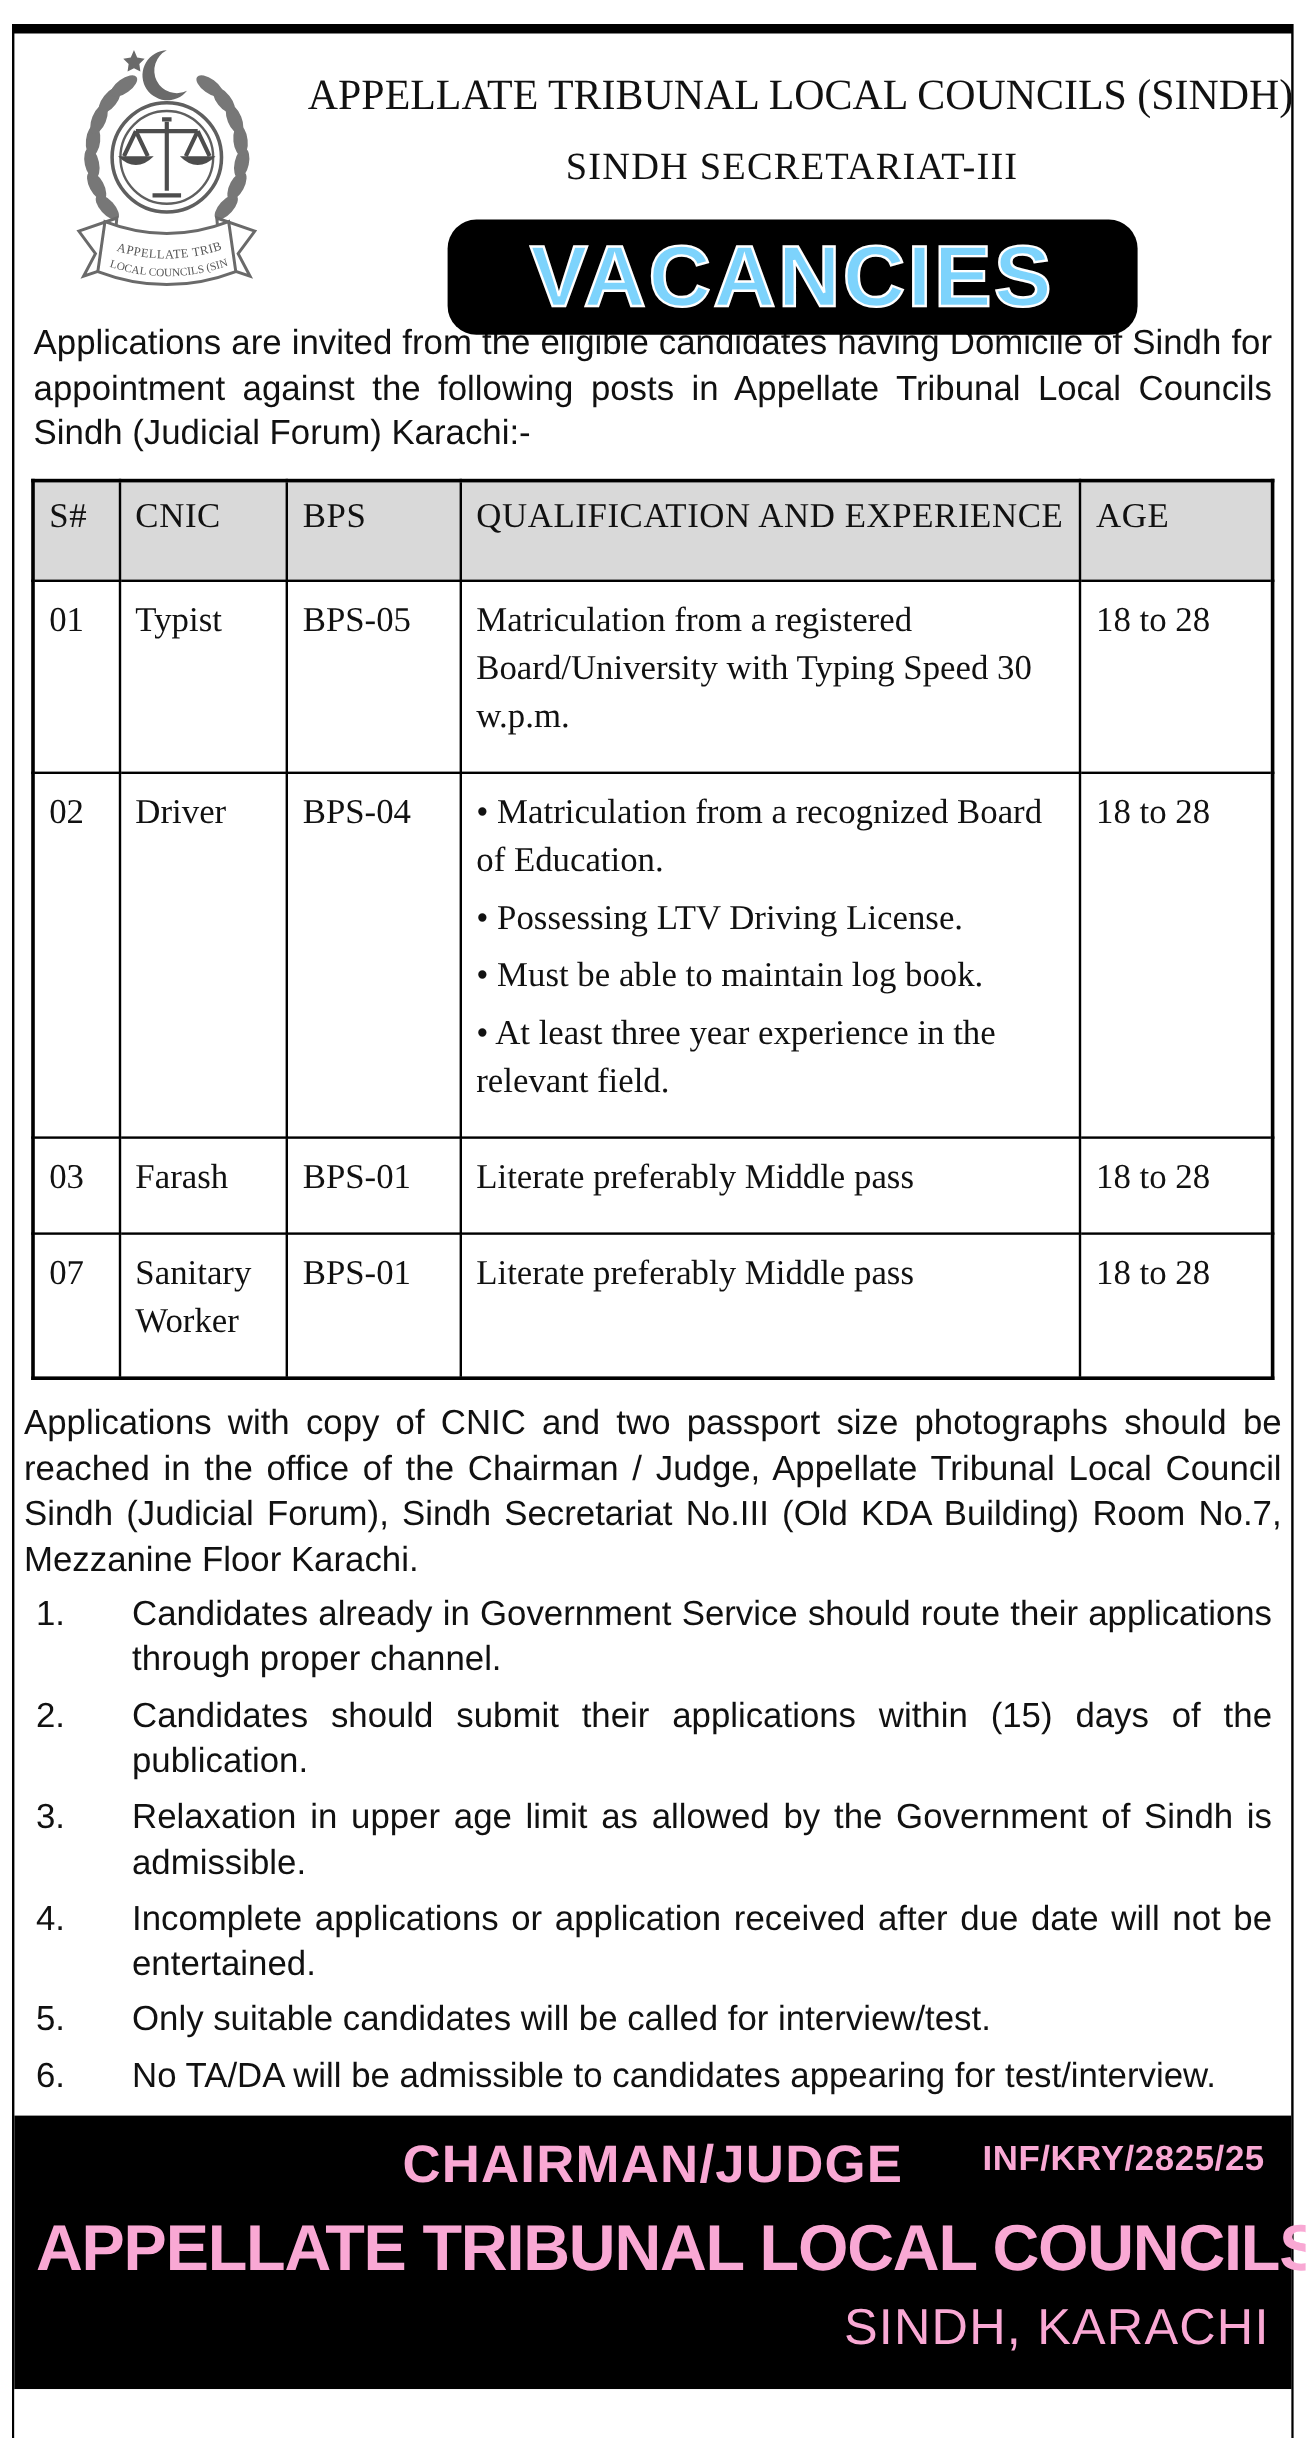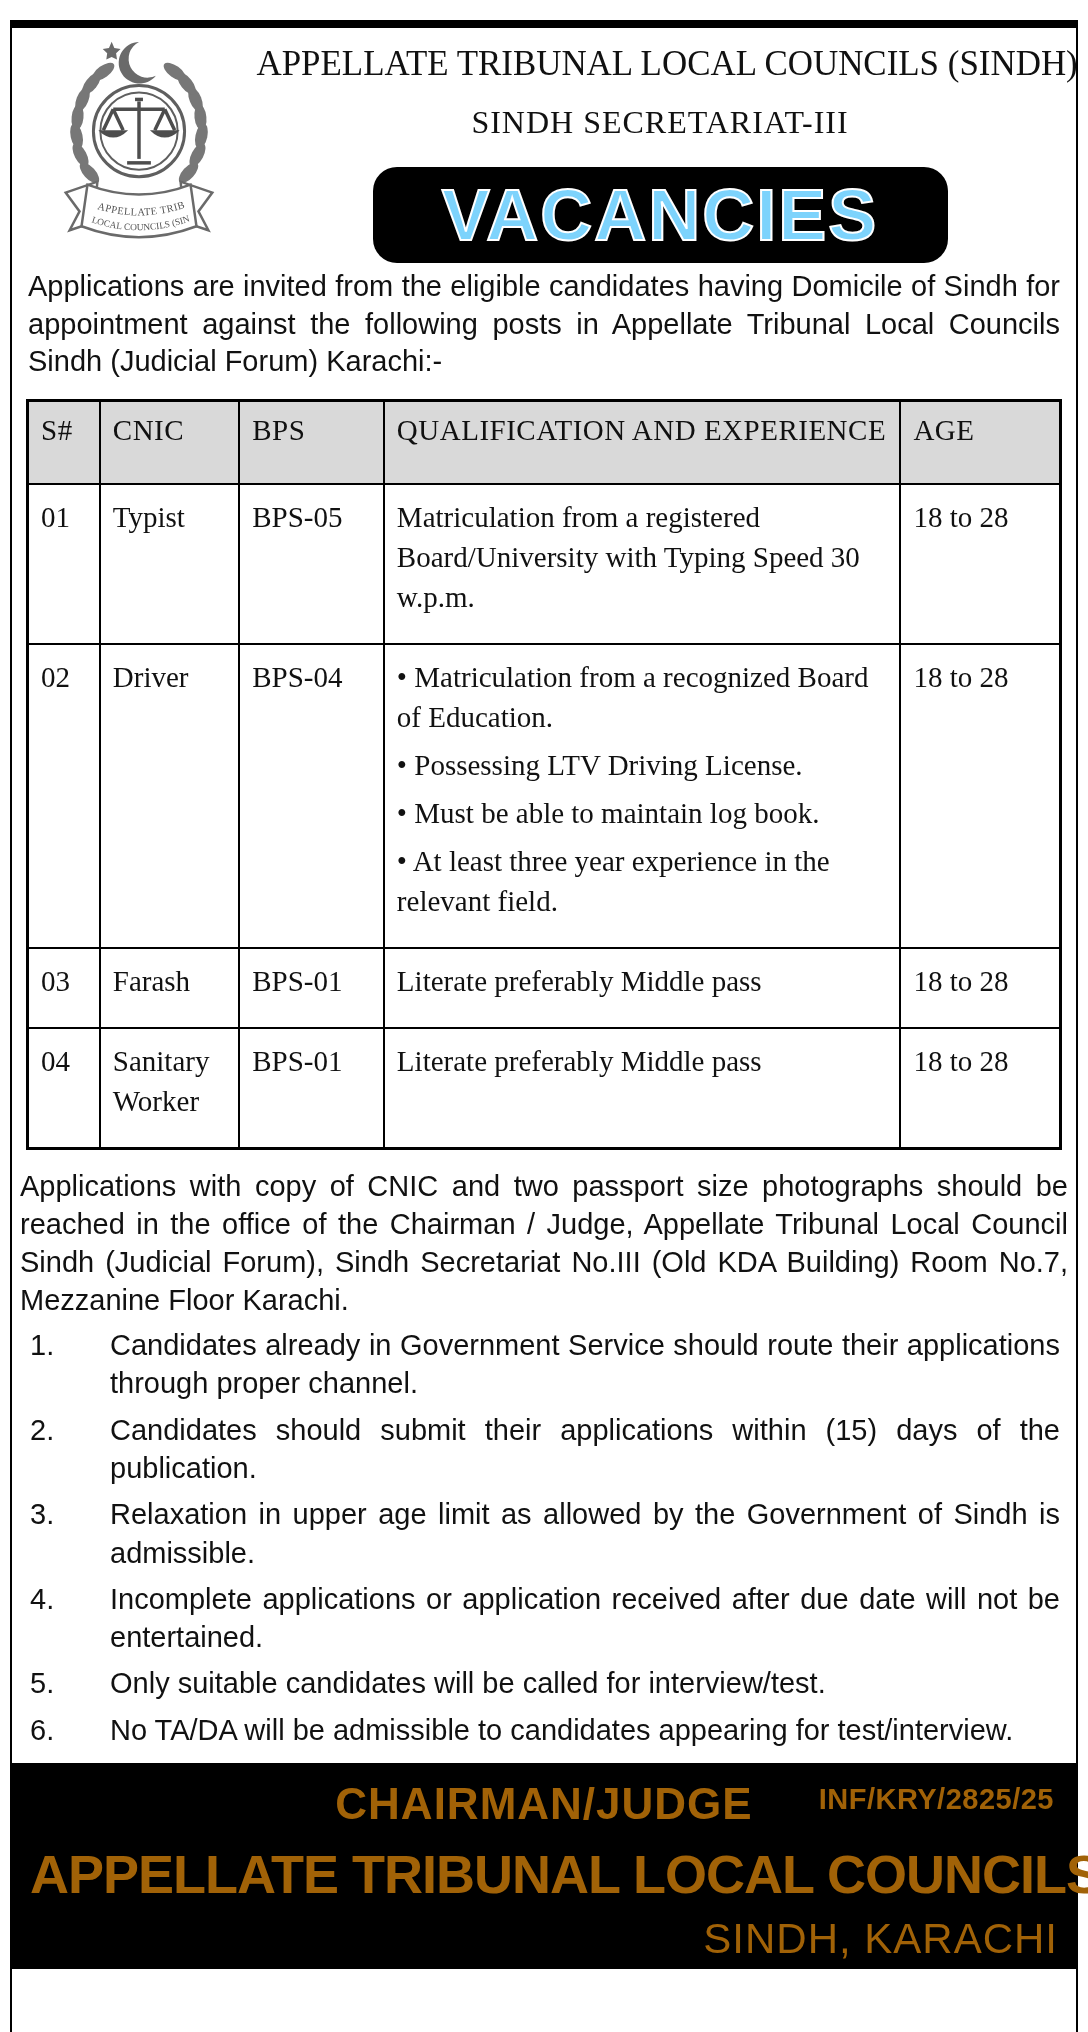--- a/index.html
+++ b/index.html
@@ -9,21 +9,21 @@
     font-family:"Liberation Sans", sans-serif; color:#111;
   }
   .ad {
     position:absolute; left:10px; top:20px; width:1068px;
     border:2px solid #000; border-top:8px solid #000; background:#fff;
   }
 
   
   .header { position:relative; height:230px; }
   .emblem { position:absolute; left:22px; top:8px; width:210px; height:220px; }
-  .titles { margin-left:232px; padding-top:14px; text-align:center; }
+  .titles { margin-left:232px; padding-top:30px; text-align:center; }
   .org-line1 {
     font-family:"Liberation Serif", serif; font-size:36px; letter-spacing:0px;
     white-space:nowrap; transform:scaleX(0.97); transform-origin:center;
   }
   .org-line2 {
     font-family:"Liberation Serif", serif; font-size:32px; margin-top:20px; letter-spacing:1px;
   }
   .vacancies-box {
     margin:26px auto 0; width:575px; height:96px; background:#000; border-radius:24px;
     display:flex; align-items:center; justify-content:center;
@@ -60,21 +60,21 @@
   ol.terms { list-style:none; margin:6px 16px 14px; counter-reset:term; }
   ol.terms li {
     counter-increment:term; position:relative; padding-left:82px;
     font-size:29px; line-height:1.32; text-align:justify; margin-bottom:8px;
   }
   ol.terms li::before {
     content:counter(term) "."; position:absolute; left:2px; top:0;
   }
 
   
-  .banner { background:#000; color:#a16207; padding:16px 18px 6px; }
+  .banner { background:#000; color:#f9a8d4; padding:16px 18px 28px; }
   .banner-row1 { position:relative; text-align:center; height:56px; }
   .chairman { font-size:44px; font-weight:bold; letter-spacing:1px; }
   .refno { position:absolute; right:4px; top:4px; font-size:29px; font-weight:bold; letter-spacing:0.5px; }
   .banner-org {
     text-align:center; font-size:54px; font-weight:bold; white-space:nowrap;
     letter-spacing:-1px; margin-top:8px;
   }
   .banner-city { text-align:right; font-size:42px; font-weight:normal; margin-top:10px; letter-spacing:1px; }
 
   
@@ -195,21 +195,21 @@
       <tr>
         <td class="c-sno">03</td>
         <td>Farash</td>
         <td>BPS-01</td>
         <td>
           <div class="qual-item">Literate preferably Middle pass</div>
         </td>
         <td>18 to 28</td>
       </tr>
       <tr>
-        <td class="c-sno">04</td>
+        <td class="c-sno">07</td>
         <td>Sanitary Worker</td>
         <td>BPS-01</td>
         <td>
           <div class="qual-item">Literate preferably Middle pass</div>
         </td>
         <td>18 to 28</td>
       </tr>
     </tbody>
   </table>
 

